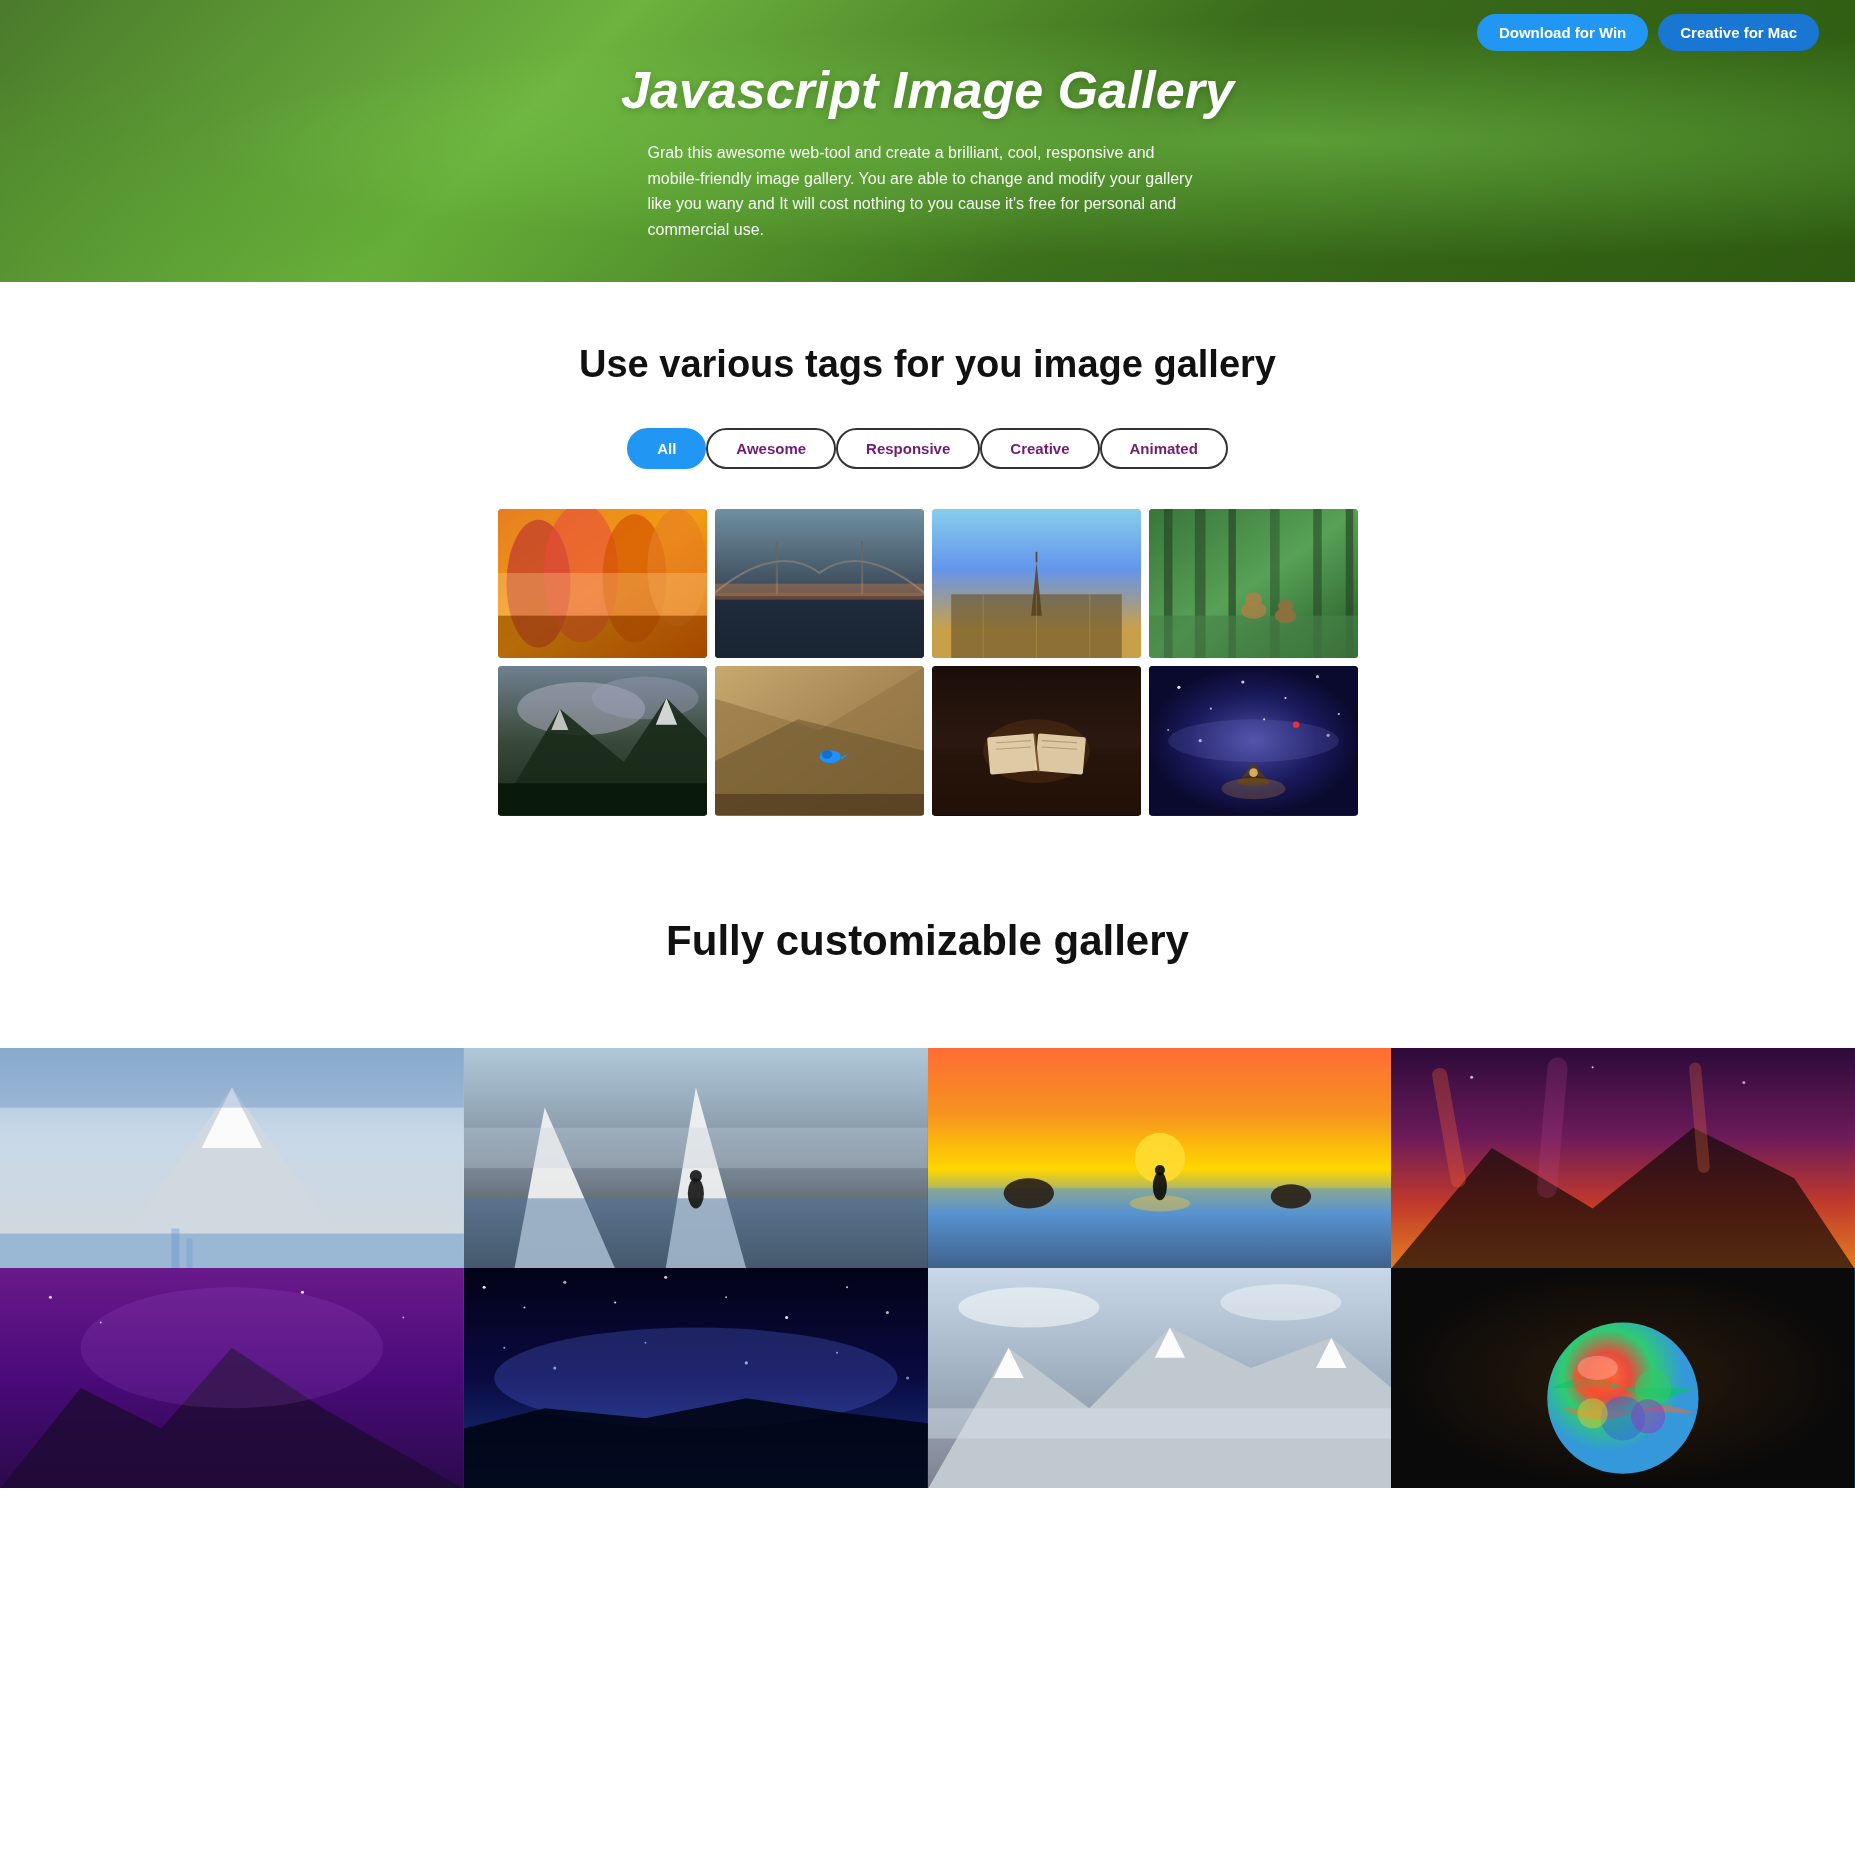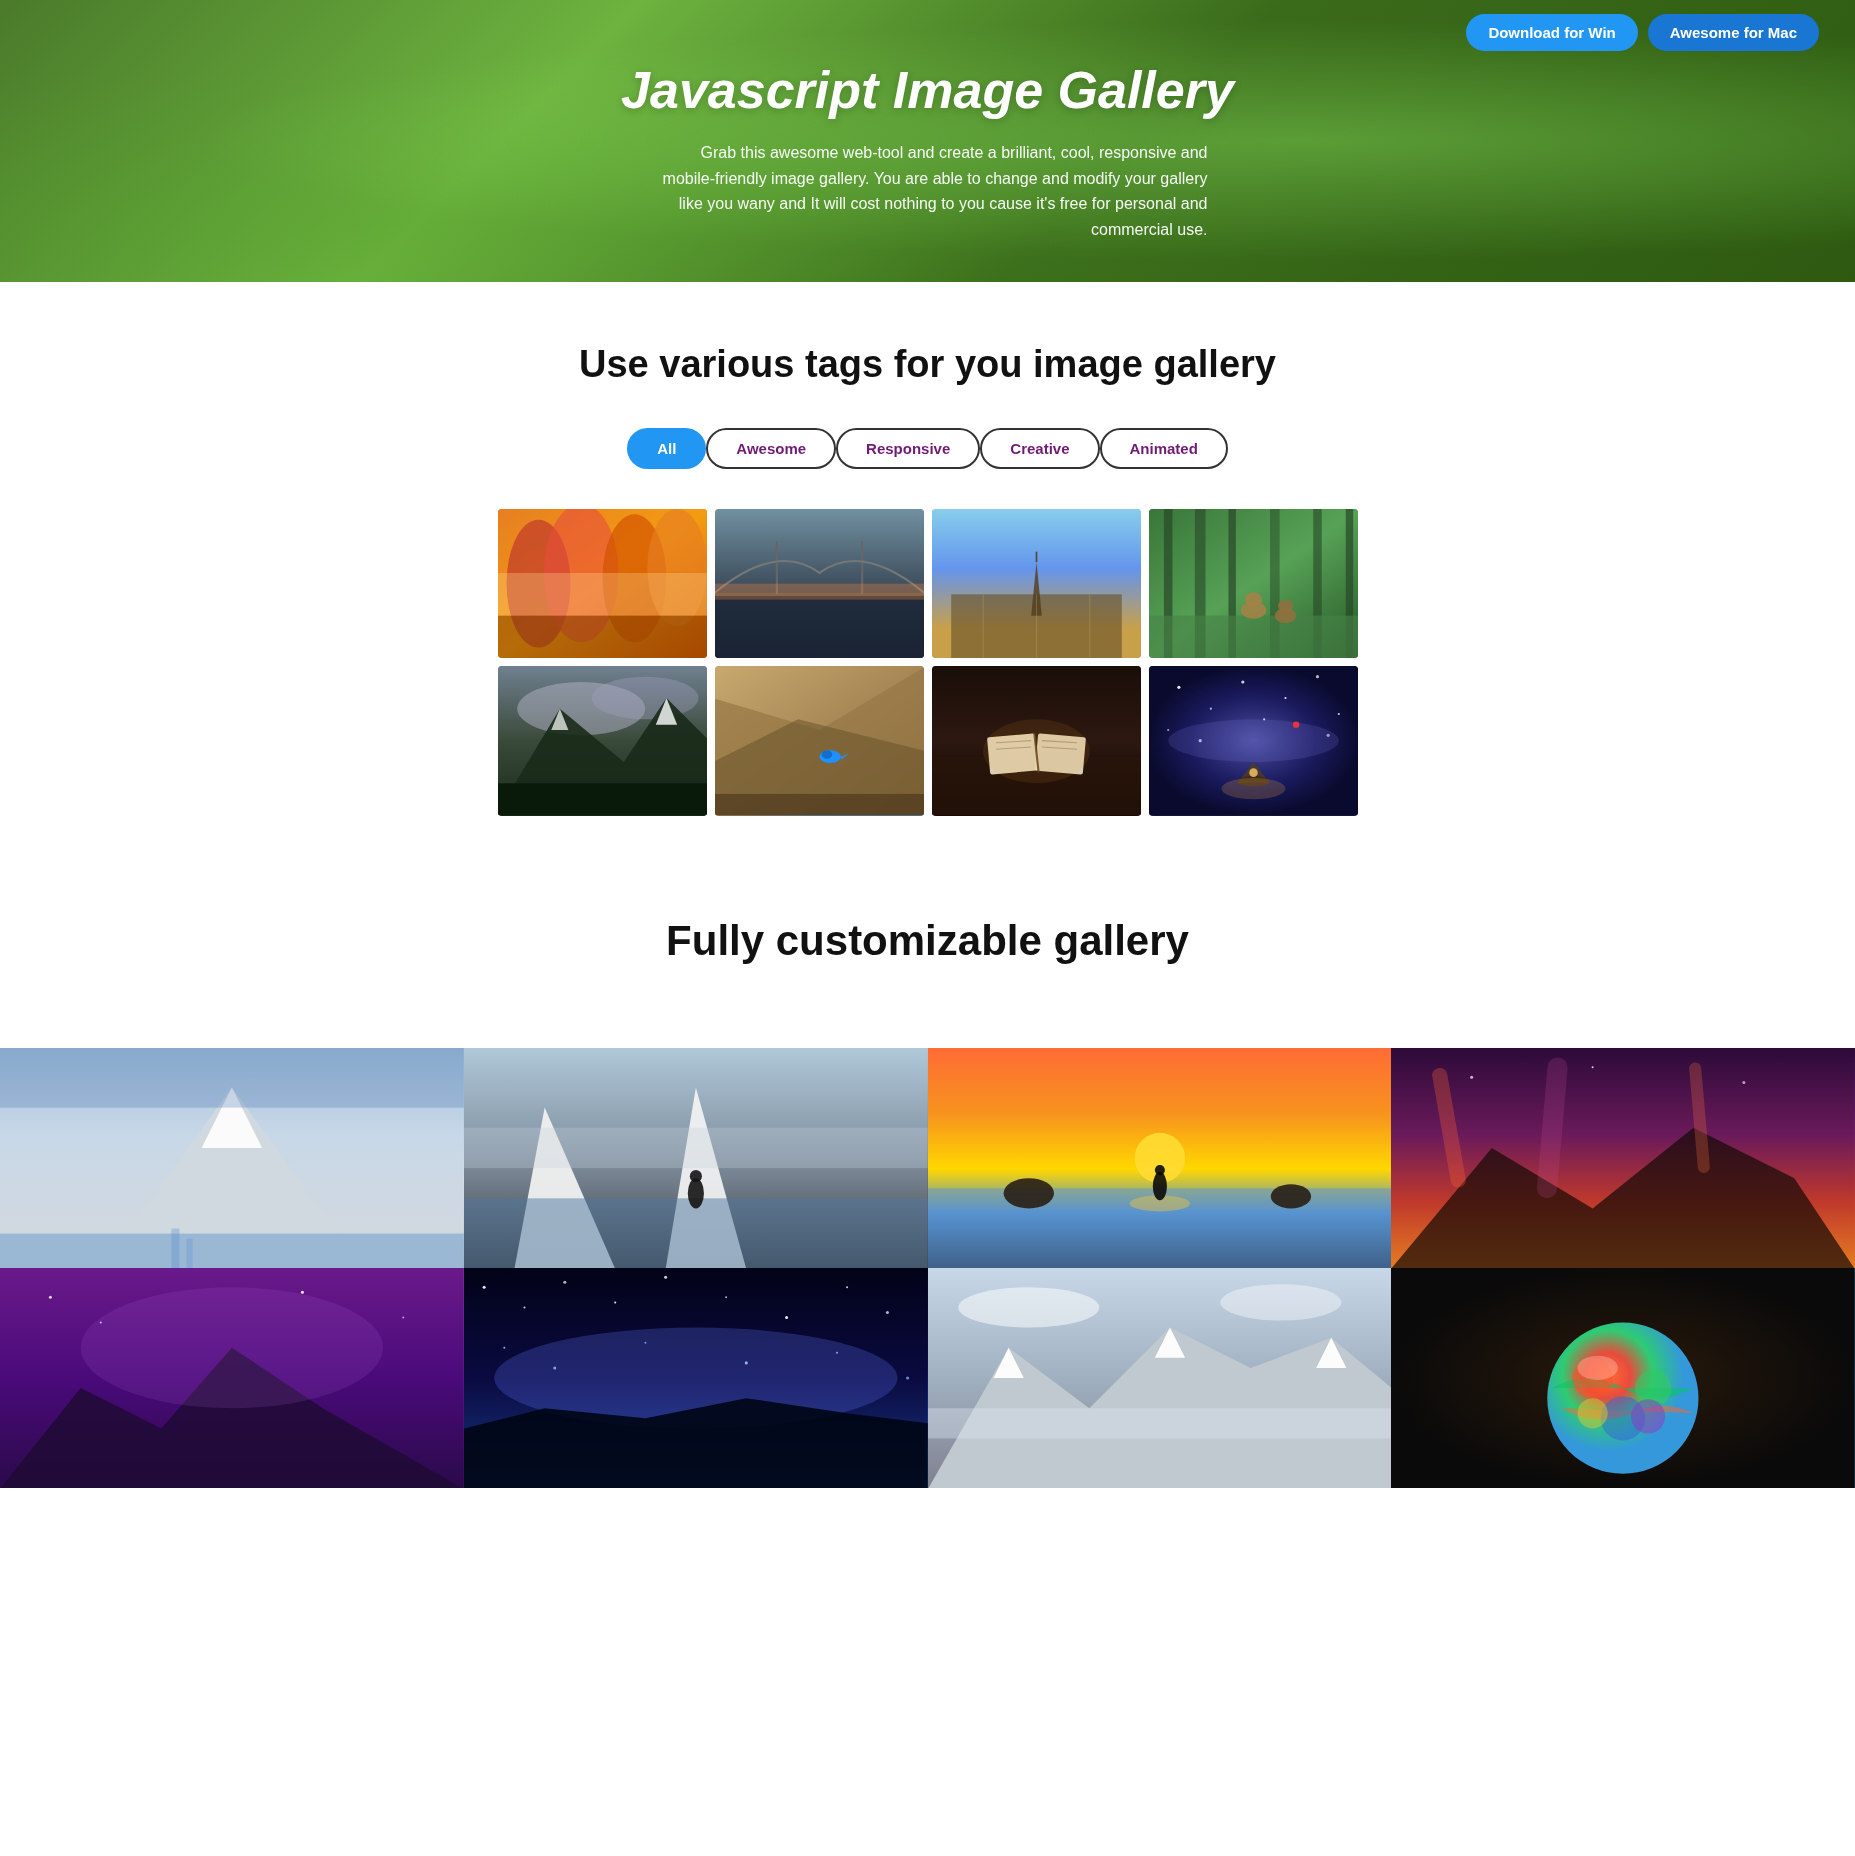--- a/index.html
+++ b/index.html
@@ -54,21 +54,21 @@
       font-weight: 900;
       text-align: center;
       margin-bottom: 20px;
       text-shadow: 0 2px 8px rgba(0,0,0,0.2);
       font-style: italic;
     }
     .header-desc {
       position: relative;
       color: #fff;
       font-size: 16px;
-      text-align: right;
+      text-align: left;
       max-width: 560px;
       line-height: 1.6;
       opacity: 0.95;
     }
 
     
     .tags-section {
       padding: 60px 20px 20px;
       text-align: center;
     }
@@ -160,21 +160,21 @@
     .img-stars { background: linear-gradient(180deg, #0a0a2e 0%, #1a1a6e 40%, #2196F3 80%); }
     .img-mountains2 { background: linear-gradient(180deg, #e8e8e8 0%, #d0d0d0 30%, #b0b0b0 60%, #9a9a9a 100%); }
     .img-ball { background: radial-gradient(circle, #ff6b35 0%, #e74c3c 30%, #2ecc71 60%, #3498db 80%); }
   </style>
 </head>
 <body>
 
 <header class="header">
   <div class="header-buttons">
     <button class="btn-download btn-win">Download for Win</button>
-    <button class="btn-download btn-mac">Awesome for Mac</button>
+    <button class="btn-download btn-mac">Creative for Mac</button>
   </div>
   <h1 class="header-title">Javascript Image Gallery</h1>
   <p class="header-desc">Grab this awesome web-tool and create a brilliant, cool, responsive and mobile-friendly image gallery. You are able to change and modify your gallery like you wany and It will cost nothing to you cause it's free for personal and commercial use.</p>
 </header>
 
 <section class="tags-section">
   <h2 class="tags-title">Use various tags for you image gallery</h2>
   <div class="tag-filters">
     <button class="tag-btn active">All</button>
     <button class="tag-btn">Awesome</button>

